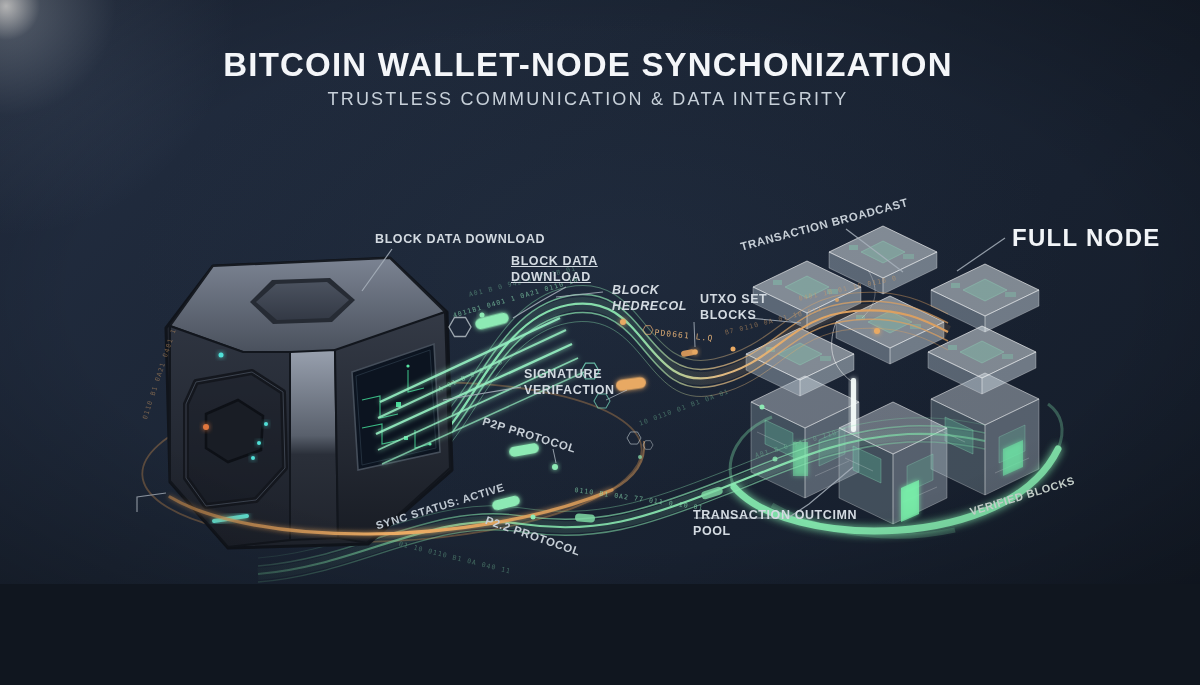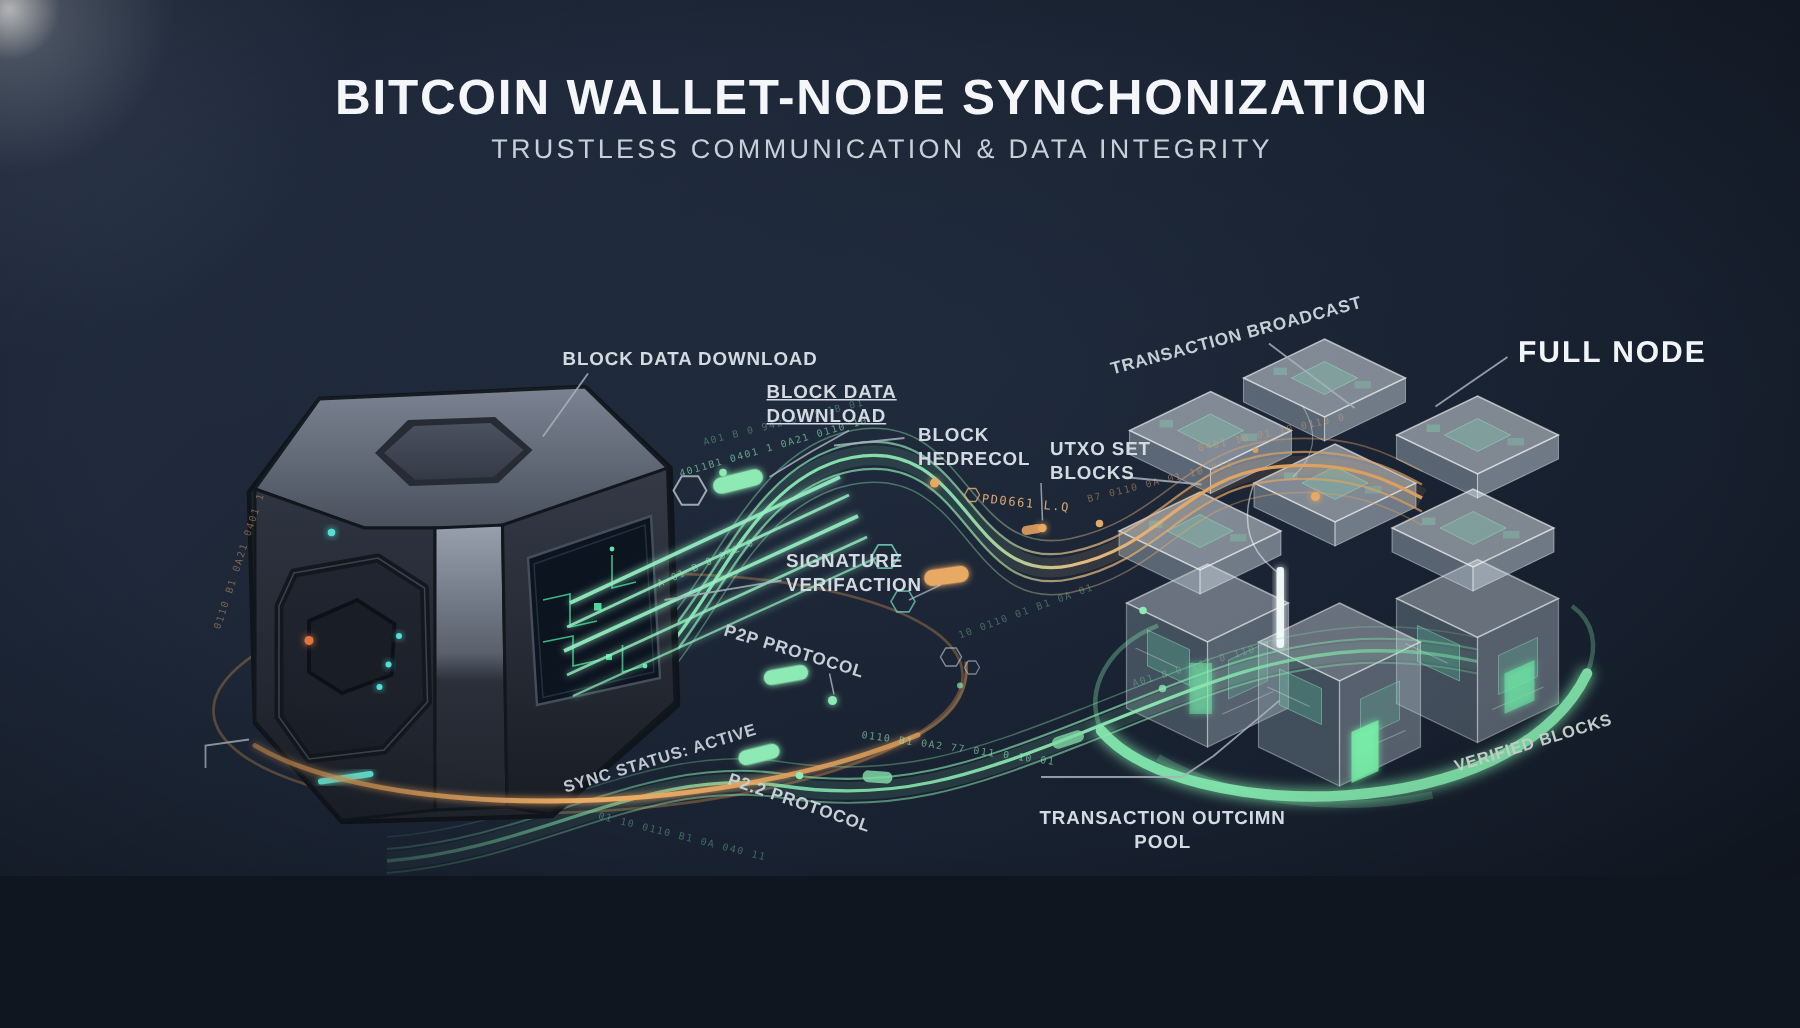--- a/index.html
+++ b/index.html
@@ -10,21 +10,21 @@
       radial-gradient(circle at 6px 6px, rgba(255,255,255,.95), rgba(200,212,228,.35) 34px, rgba(140,160,190,.10) 110px, rgba(140,160,190,0) 230px),
       radial-gradient(ellipse at 50% 45%, rgba(40,54,76,.35), rgba(0,0,0,0) 55%),
       linear-gradient(135deg,#232e42 0%,#1c2636 38%,#182130 70%,#151d2a 100%);
   }
   #stage::after{content:"";position:absolute;inset:0;pointer-events:none;
     background:radial-gradient(ellipse at 50% 50%, rgba(0,0,0,0) 62%, rgba(0,0,0,.28) 100%);}
   svg.diagram{position:absolute;left:0;top:0;}
   
   .lbl{position:absolute;font-weight:600;font-size:12.5px;line-height:1.3;
        color:#d3dae1;letter-spacing:.6px;white-space:pre-line;z-index:5;}
-  .lbl-big{font-size:20px;font-weight:700;color:#f2f5f8;letter-spacing:1.3px;line-height:1.18;}
+  .lbl-big{font-size:24px;font-weight:700;color:#f2f5f8;letter-spacing:1.3px;line-height:1.18;}
   .rot{transform-origin:left top;}
   .title{position:absolute;left:49%;top:46px;transform:translateX(-50%);z-index:6;
          font-size:33px;font-weight:800;color:#f4f6f9;letter-spacing:1.2px;white-space:nowrap;}
   .subtitle{position:absolute;left:49%;top:89px;transform:translateX(-50%);z-index:6;
          font-size:18px;font-weight:400;color:#c7d0d9;letter-spacing:2.2px;white-space:nowrap;}
   
   .hash{position:absolute;font-family:"DejaVu Sans Mono","Liberation Mono",monospace;
         font-size:6.5px;letter-spacing:1.1px;white-space:nowrap;z-index:4;transform-origin:left top;}
   .hg{color:#8fe7b8;opacity:.62;} .hgd{color:#79c9a0;opacity:.42;}
   .ho{color:#ecb679;opacity:.72;} .hod{color:#d79f63;opacity:.5;}
@@ -268,32 +268,32 @@
       <path d="M 137,512 L 137,497 L 166,493"></path>
     </g>
   </svg>
 
   <div class="title">BITCOIN WALLET-NODE SYNCHONIZATION</div>
   <div class="subtitle">TRUSTLESS COMMUNICATION &amp; DATA INTEGRITY</div>
 
   <div class="lbl" style="left:375px;top:231px;">BLOCK DATA DOWNLOAD</div>
   <div class="lbl" style="left:511px;top:253px;text-decoration:underline;">BLOCK DATA
 DOWNLOAD</div>
-  <div class="lbl" style="left:612px;top:282px;">BLOCK
+  <div class="lbl" style="left:612px;top:282px;font-style:italic;">BLOCK
 HEDRECOL</div>
   <div class="lbl rot" style="left:739px;top:240px;font-size:11.5px;color:#c6ced6;transform:rotate(-15deg);">TRANSACTION BROADCAST</div>
   <div class="lbl lbl-big" style="left:1012px;top:224px;">FULL NODE</div>
   <div class="lbl" style="left:700px;top:291px;">UTXO SET
 BLOCKS</div>
   <div class="lbl" style="left:524px;top:366px;">SIGNATURE
 VERIFACTION</div>
   <div class="lbl rot" style="left:485px;top:414px;font-size:11.5px;color:#c6ced6;transform:rotate(17deg);">P2P PROTOCOL</div>
   <div class="lbl rot" style="left:374px;top:519px;font-size:11px;color:#bfc8d1;transform:rotate(-17deg);">SYNC STATUS: ACTIVE</div>
   <div class="lbl rot" style="left:488px;top:513px;font-size:11.5px;color:#c6ced6;transform:rotate(19deg);">P2.2 PROTOCOL</div>
-  <div class="lbl" style="left:693px;top:537px;text-align:center;">TRANSACTION OUTCIMN
+  <div class="lbl" style="left:693px;top:507px;">TRANSACTION OUTCIMN
 POOL</div>
   <div class="lbl rot" style="left:968px;top:505px;font-size:11px;color:#c3cdc8;transform:rotate(-17deg);">VERIFIED BLOCKS</div>
 
   <span class="hash hg t0">4011B1 0401 1 0A21 0110 10</span>
   <span class="hash hgd t1">A01 B 0 942 0 11 1B 01</span>
   <span class="hash ho t2">PD0661 L.Q</span>
   <span class="hash hod t3">B7 0110 0A 01 10 011</span>
   <span class="hash hod t4">0401 1B 01 10 0110 0</span>
   <span class="hash hg t5">0110 B1 0A2 77 011 0 10 01</span>
   <span class="hash hgd t6">01 10 0110 B1 0A 040 11</span>

